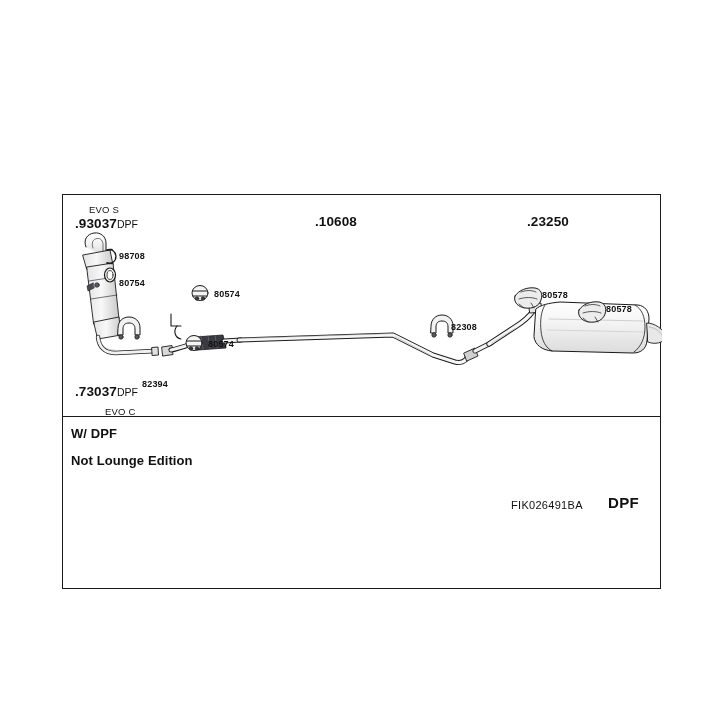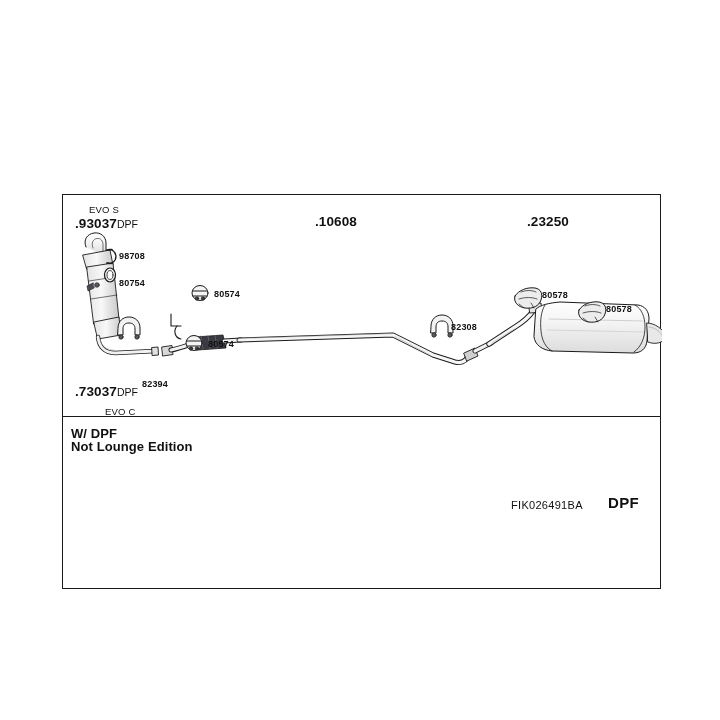--- a/index.html
+++ b/index.html
@@ -92,21 +92,21 @@
   #lbl-80574a{ left: 151px; top: 95px; }
   #lbl-80574b{ left: 145px; top: 145px; }
   #lbl-82308 { left: 388px; top: 128px; }
   #lbl-80578a{ left: 479px; top: 96px; }
   #lbl-80578b{ left: 543px; top: 110px; }
 
   #lbl-code-bottom { left: 12px;  top: 190px; text-align: right; }
   #lbl-evo-c       { left: 42px;  top: 205px; margin-top: 7px; }
 
   #note-1 { left: 8px; top: 232px; }
-  #note-2 { left: 8px; top: 245px; text-align: center; }
+  #note-2 { left: 8px; top: 259px; text-align: center; }
 
   #footer-code { left: 448px; top: 305px; }
   #footer-dpf  { left: 545px; top: 300px; }
 
   
   #drawing {
     position: absolute;
     left: 0;
     top: 0;
     width: 599px;

